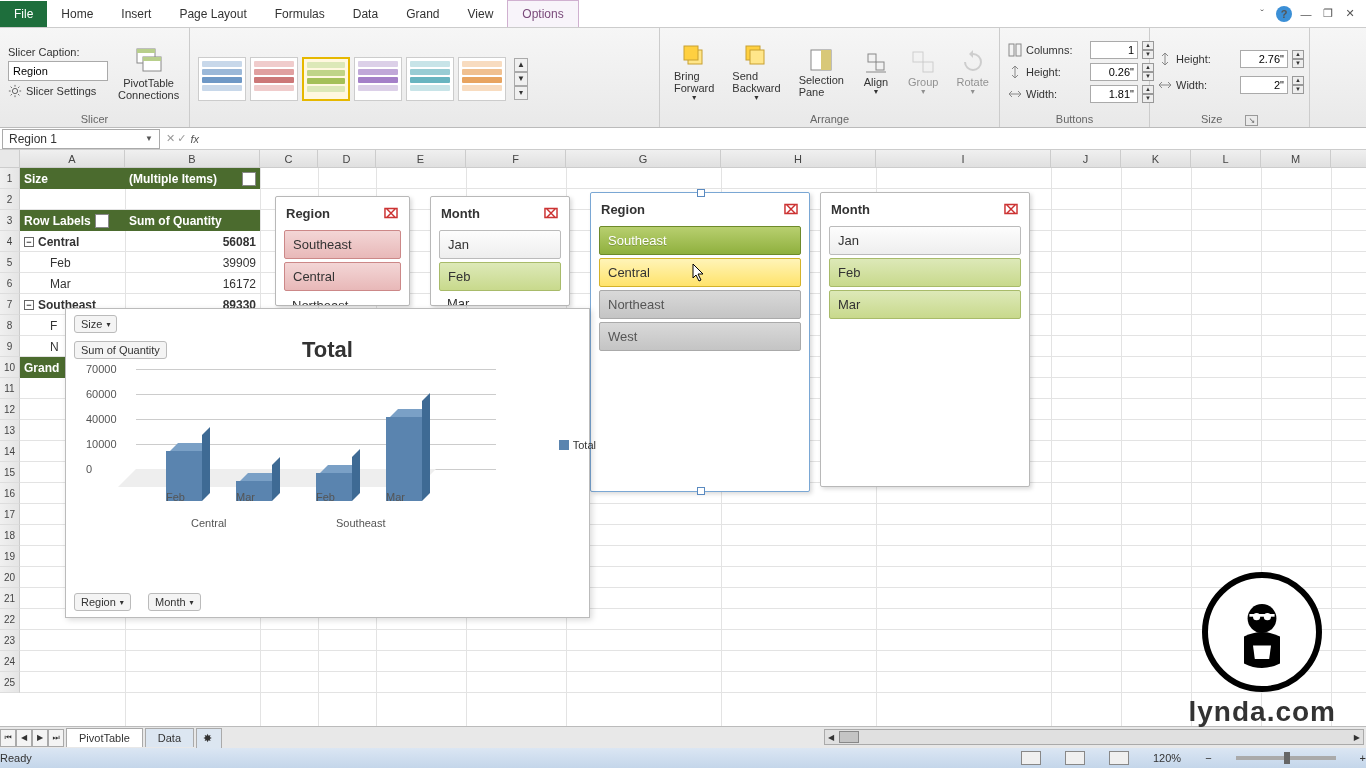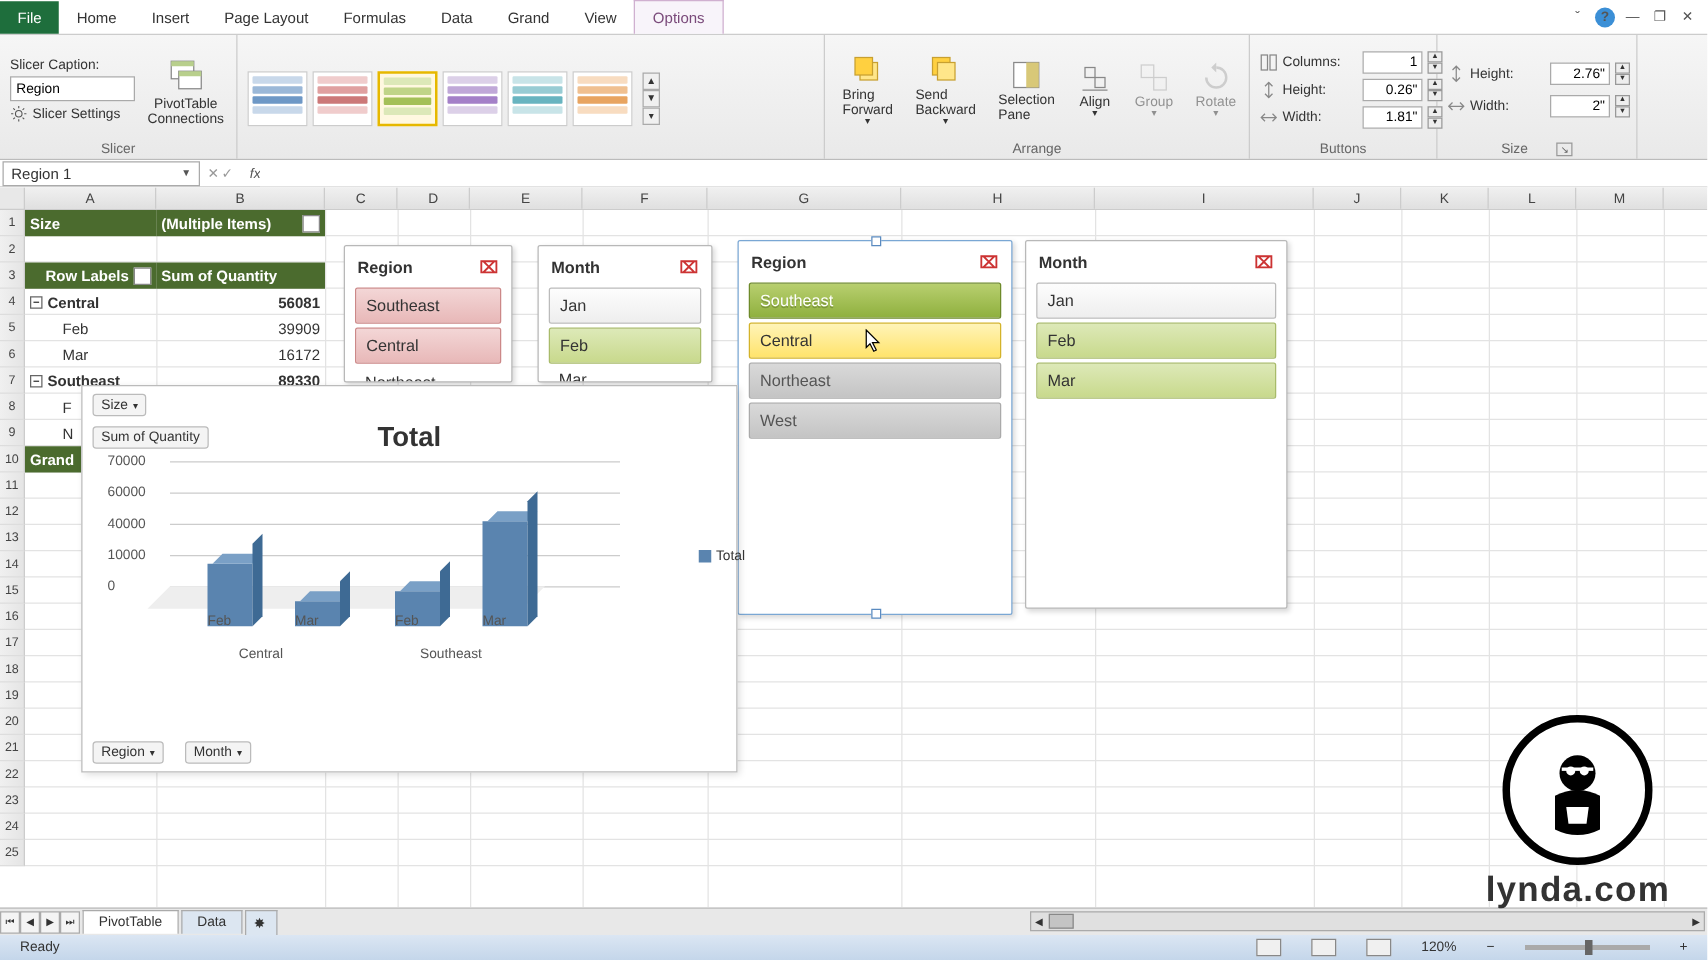--- a/index.html
+++ b/index.html
@@ -45,21 +45,21 @@
 .spin-row .lbl { width:60px; font-size:11px; }
 .spin-row input { width:48px; height:18px; border:1px solid #aaa; font-size:11px; padding:1px 3px; text-align:right; }
 .spin-row .spins { display:flex; flex-direction:column; }
 .spin-row .spins span { width:12px; height:9px; border:1px solid #999; font-size:6px; text-align:center; line-height:7px; background:#eee; cursor:pointer; }
 .small-ico { width:14px; height:14px; }
 
 
 .namefx { display:flex; align-items:center; height:22px; border-bottom:1px solid #ccc; background:#fff; }
 .name-box { width:158px; height:20px; border:1px solid #aaa; margin:1px 2px; padding:2px 6px; font-size:12px; display:flex; justify-content:space-between; align-items:center; }
 .name-box .dd { font-size:8px; color:#555; }
-.fx { width:18px; text-align:right; font-style:italic; color:#555; }
+.fx { width:18px; text-align:left; font-style:italic; color:#555; }
 .formula-input { flex:1; border:none; height:100%; outline:none; }
 .cancel-check { display:flex; gap:2px; padding:0 4px; color:#999; }
 
 
 .sheet-wrap { position:relative; height: calc(768px - 28px - 100px - 22px - 22px - 20px); overflow:hidden; background:#fff; }
 .col-headers { display:flex; position:absolute; top:0; left:20px; right:0; height:18px; background:linear-gradient(#f0f0f0,#e0e0e0); border-bottom:1px solid #ccc; }
 .col-headers div { text-align:center; font-size:11px; color:#444; border-right:1px solid #ccc; line-height:18px; }
 .corner { position:absolute; top:0; left:0; width:20px; height:18px; background:#e8e8e8; border-right:1px solid #ccc; border-bottom:1px solid #ccc; }
 .row-headers { position:absolute; top:18px; left:0; width:20px; background:linear-gradient(90deg,#f0f0f0,#e4e4e4); }
 .row-headers div { height:21px; text-align:center; font-size:10px; color:#444; border-bottom:1px solid #ddd; border-right:1px solid #ccc; line-height:21px; }
@@ -105,21 +105,21 @@
 .legend .sw { width:10px; height:10px; background:#5a84af; }
 
 
 .sheet-tabs { height:22px; background:#e8e8e8; display:flex; align-items:center; border-top:1px solid #bbb; font-size:11px; position:relative; }
 .nav-btns { display:flex; }
 .nav-btns span { width:16px; height:18px; border:1px solid #aaa; background:#f4f4f4; text-align:center; font-size:8px; line-height:16px; cursor:pointer; }
 .sheettab { padding:3px 12px; background:#fff; border:1px solid #aaa; border-bottom:none; margin-left:2px; cursor:pointer; }
 .sheettab.inactive { background:#dce6f1; }
 .hscroll { position:absolute; right:2px; top:2px; width:540px; height:16px; background:#e0e0e0; border:1px solid #aaa; display:flex; align-items:center; }
 .hscroll .thumb { width:20px; height:12px; background:#c4c4c4; border:1px solid #888; margin-left:2px; }
-.status { height:20px; background:linear-gradient(#dbe6f3,#c4d6ea); display:flex; align-items:center; padding:0 16px; font-size:11px; color:#333; justify-content:space-between; }
+.status { height:20px; background:linear-gradient(#dbe6f3,#c4d6ea); display:flex; align-items:center; padding:0 0; font-size:11px; color:#333; justify-content:space-between; }
 .status-right { display:flex; align-items:center; gap:24px; }
 .view-btn { width:20px; height:14px; border:1px solid #888; background:#f0f0f0; }
 .zoom-slider { width:100px; height:4px; background:#aaa; position:relative; }
 .zoom-slider .knob { position:absolute; top:-4px; left:48px; width:6px; height:12px; background:#666; }
 
 .cursor-arrow { position:absolute; width:14px; height:20px; pointer-events:none; }
 
 .logo { position:absolute; right:30px; bottom:40px; text-align:center; font-family: Georgia, serif; }
 .logo .circ { width:120px; height:120px; border:6px solid #000; border-radius:50%; background:#fff; margin:0 auto 4px; display:flex; align-items:center; justify-content:center; font-size:60px; }
 .logo .txt { font-size:28px; letter-spacing:1px;font-weight:bold; }
@@ -439,21 +439,21 @@
       <div class="gridlines-h" style="top: 42px;"></div>
       <div class="gridlines-h" style="top: 21px;"></div>
       <div class="gridlines-h" style="top: 0px;"></div>
 
     <div class="cell pivot-hdr" style="left:0; top:0; width:105px">Size</div>
     <div class="cell pivot-hdr right" style="left:105px; top:0; width:135px; justify-content:space-between">
         <span>(Multiple Items)</span>
         <span class="filter-ico">▼</span>
       </div>
 
-    <div class="cell pivot-hdr" style="left:0; top:42px; width:105px; justify-content:flex-end">
+    <div class="cell pivot-hdr" style="left:0; top:42px; width:105px; justify-content:flex-start">
         <span>Row Labels</span>
         <span class="filter-ico">▼</span>
       </div>
     <div class="cell pivot-hdr" style="left:105px; top:42px; width:135px">Sum of Quantity</div>
 
     <div class="cell" style="left:0; top:63px; width:105px; font-weight:bold">
         <span class="collapse-ico">−</span>
         <span>Central</span>
       </div>
     <div class="cell right" style="left:105px; top:63px; width:135px; font-weight:bold">56081</div>

